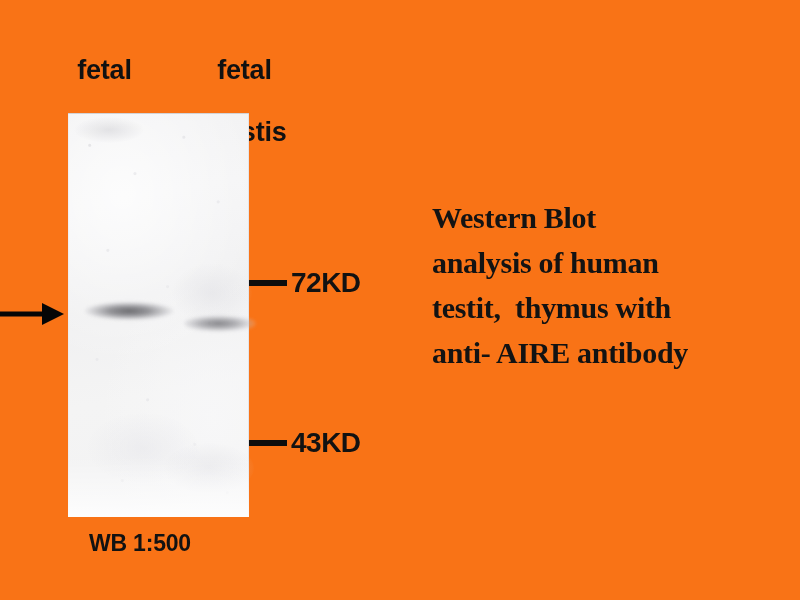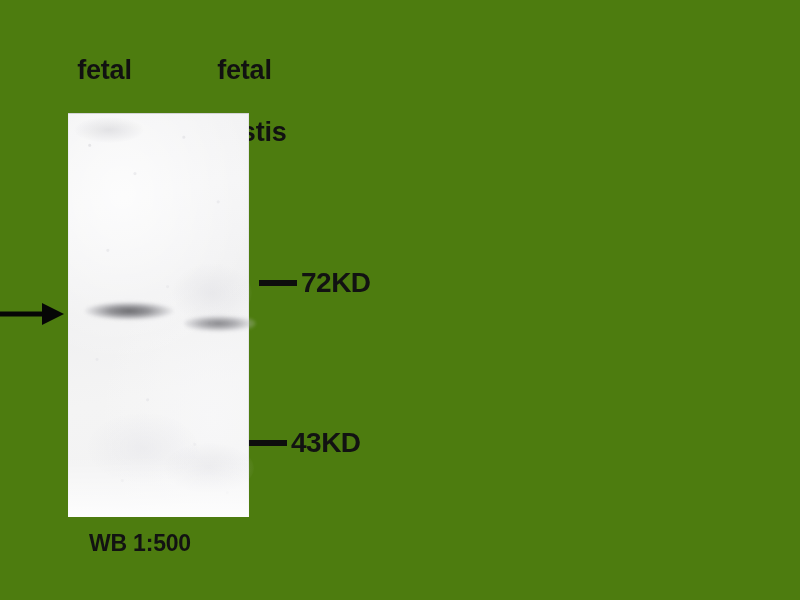--- a/index.html
+++ b/index.html
@@ -10,21 +10,21 @@
     width: 800px;
     height: 600px;
     background: #ffffff;
     font-family: "Liberation Sans", sans-serif;
     overflow: hidden;
   }
   #figure {
     position: relative;
     width: 800px;
     height: 600px;
-    background: #4d7c0f;
+    background: #f97316;
   }
 
   
   .lane-label {
     position: absolute;
     font-family: "Liberation Sans", sans-serif;
     font-weight: bold;
     font-size: 27px;
     line-height: 31px;
     color: #111111;
@@ -153,21 +153,21 @@
   .mw-text {
     font-family: "Liberation Sans", sans-serif;
     font-weight: bold;
     font-size: 28px;
     line-height: 30px;
     color: #121212;
     margin-left: 4px;
     white-space: pre;
     letter-spacing: -0.5px;
   }
-  #mw-marker-0 { left: 259px; top: 268px; }
+  #mw-marker-0 { left: 249px; top: 268px; }
   #mw-marker-1 { left: 249px; top: 341px; }
   #mw-marker-2 { left: 249px; top: 428px; }
 
   
   #dilution-caption {
     position: absolute;
     left: 89px;
     top: 528px;
     font-family: "Liberation Sans", sans-serif;
     font-weight: bold;
@@ -233,14 +233,20 @@
   </div>
 
 
   <div class="mw-marker" id="mw-marker-2">
     <div class="mw-tick"></div>
     <div class="mw-text">43KD</div>
   </div>
 
   <div id="dilution-caption">WB 1:500</div>
 
+  <div id="description-block">
+    <span class="desc-line">Western Blot</span>
+    <span class="desc-line">analysis of human</span>
+    <span class="desc-line">testit,  thymus with</span>
+    <span class="desc-line">anti- AIRE antibody</span>
+  </div>
 
 </div>
 
 </body></html>

